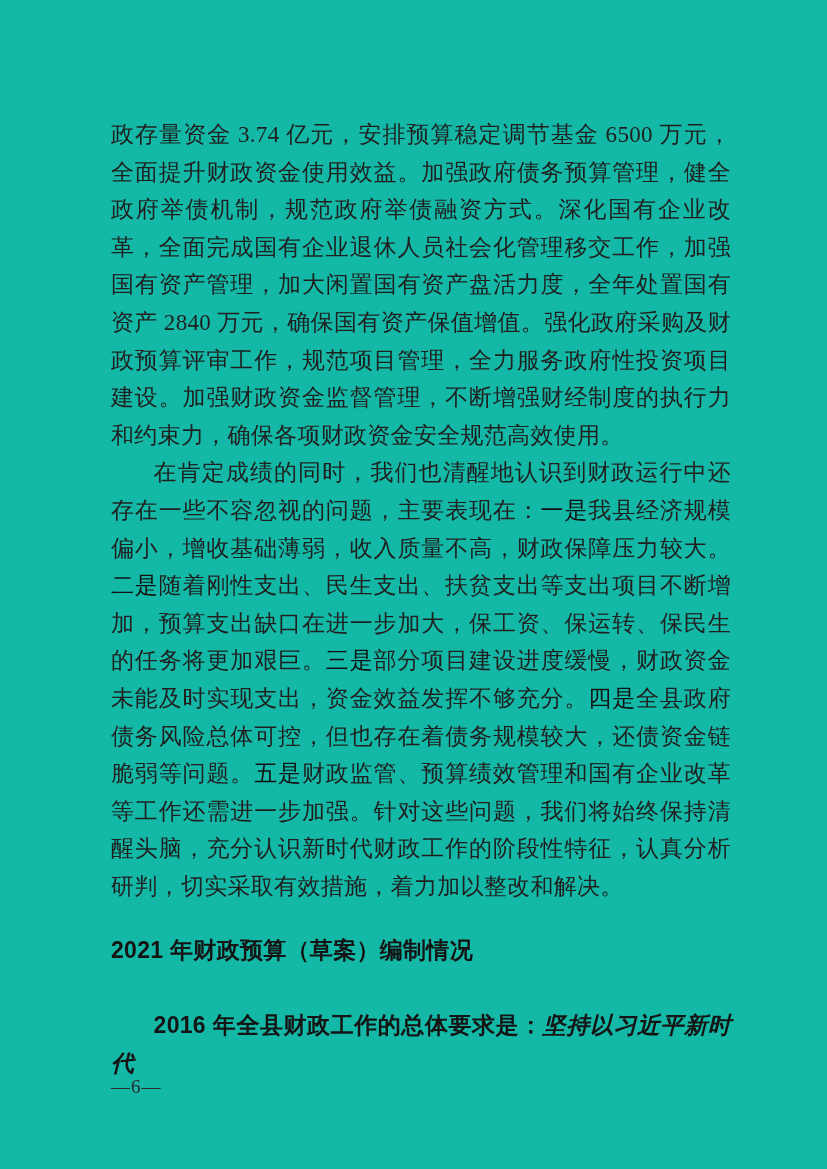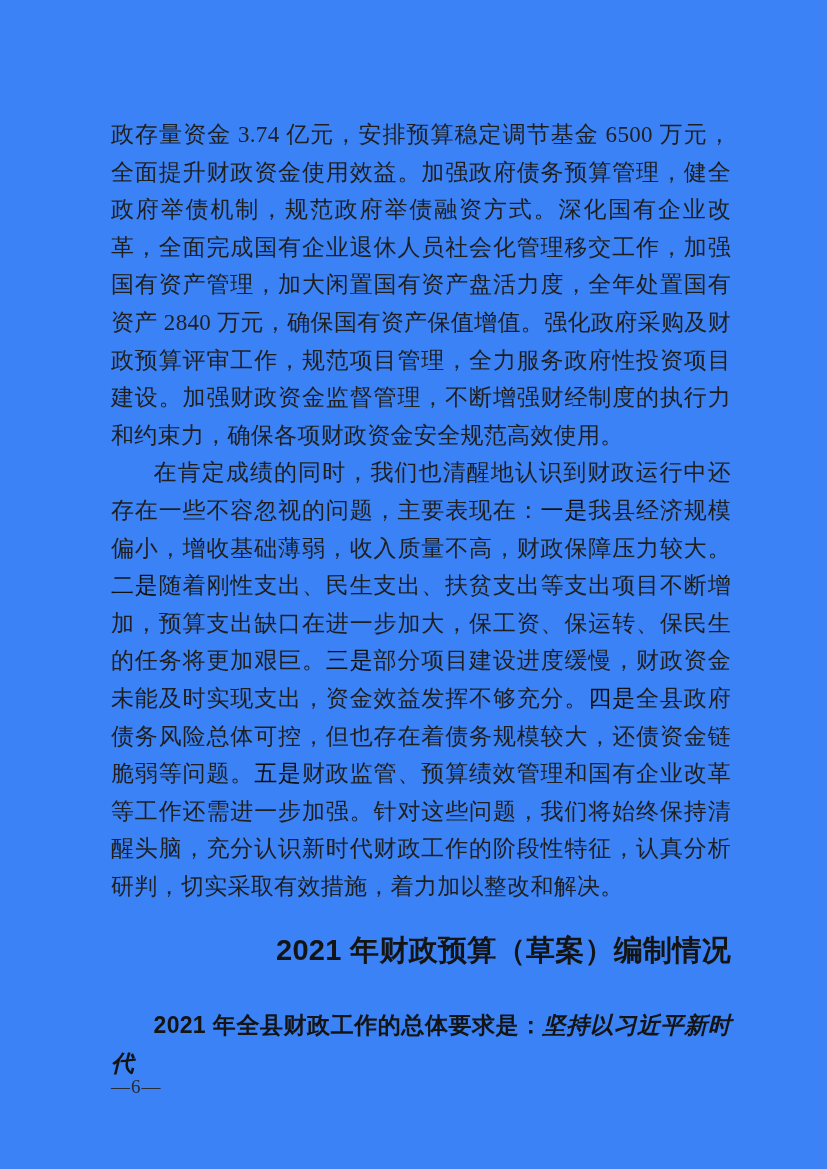--- a/index.html
+++ b/index.html
@@ -4,21 +4,21 @@
 <style>
   html, body {
     margin: 0;
     padding: 0;
     background: #ffffff;
   }
   .page {
     position: relative;
     width: 827px;
     height: 1169px;
-    background: #3b82f6;
+    background: #14b8a6;
     overflow: hidden;
     font-family: "Liberation Serif", "DejaVu Serif", serif;
     color: #1f1f1f;
   }
   .content {
     position: absolute;
     left: 111px;
     top: 116px;
     width: 620px;
   }
@@ -36,23 +36,23 @@
     text-indent: 1.85em;
   }
   .em-marker {
     font-family: "Liberation Sans", "DejaVu Sans", sans-serif;
     font-weight: normal;
     color: #111;
   }
   .section-heading {
     font-family: "Liberation Sans", "DejaVu Sans", sans-serif;
     font-weight: bold;
-    font-size: 29px;
+    font-size: 23px;
     line-height: 37.6px;
-    text-align: right;
+    text-align: left;
     color: #141414;
     margin: 27px 0 37px 0;
     letter-spacing: 0.3px;
   }
   .requirements {
     font-size: 23px;
     line-height: 37.6px;
     text-indent: 1.85em;
     margin: 0;
     text-align: justify;
@@ -85,19 +85,19 @@
 <div class="page">
   <div class="content">
     <div class="body-text">
 
       <p>政存量资金 3.74 亿元，安排预算稳定调节基金 6500 万元，全面提升财政资金使用效益。加强政府债务预算管理，健全政府举债机制，规范政府举债融资方式。深化国有企业改革，全面完成国有企业退休人员社会化管理移交工作，加强国有资产管理，加大闲置国有资产盘活力度，全年处置国有资产 2840 万元，确保国有资产保值增值。强化政府采购及财政预算评审工作，规范项目管理，全力服务政府性投资项目建设。加强财政资金监督管理，不断增强财经制度的执行力和约束力，确保各项财政资金安全规范高效使用。</p>
 
       <p class="indented"><span>在肯定成绩的同时，我们也清醒地认识到财政运行中还存在一些不容忽视的问题，主要表现在：</span><span class="em-marker">一是</span><span>我县经济规模偏小，增收基础薄弱，收入质量不高，财政保障压力较大。</span><span class="em-marker">二是</span><span>随着刚性支出、民生支出、扶贫支出等支出项目不断增加，预算支出缺口在进一步加大，保工资、保运转、保民生的任务将更加艰巨。</span><span class="em-marker">三是</span><span>部分项目建设进度缓慢，财政资金未能及时实现支出，资金效益发挥不够充分。</span><span class="em-marker">四是</span><span>全县政府债务风险总体可控，但也存在着债务规模较大，还债资金链脆弱等问题。</span><span class="em-marker">五是</span><span>财政监管、预算绩效管理和国有企业改革等工作还需进一步加强。针对这些问题，我们将始终保持清醒头脑，充分认识新时代财政工作的阶段性特征，认真分析研判，切实采取有效措施，着力加以整改和解决。</span></p>
 
       <h2 class="section-heading">2021 年财政预算（草案）编制情况</h2>
 
-      <p class="requirements"><span class="lead">2021 年全县财政工作的总体要求是：</span><span class="script">坚持以习近平新时代</span></p>
+      <p class="requirements"><span class="lead">2016 年全县财政工作的总体要求是：</span><span class="script">坚持以习近平新时代</span></p>
 
     </div>
   </div>
 
   <div class="page-number">—6—</div>
 </div>
 
 </body></html>

